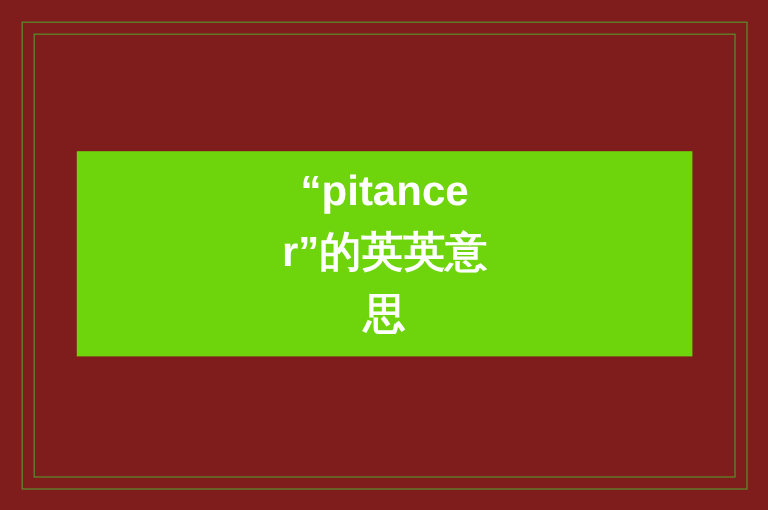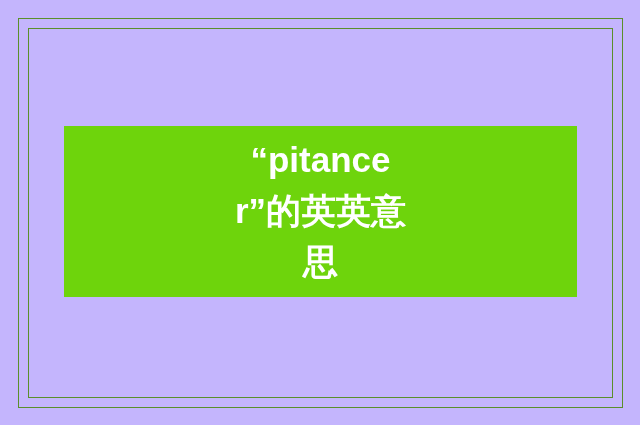--- a/index.html
+++ b/index.html
@@ -7,21 +7,21 @@
     padding: 0;
     background: #ffffff;
   }
 
   #screenshot {
     position: relative;
     width: 640px;
     height: 425px;
     overflow: hidden;
     font-family: "Liberation Sans", "DejaVu Sans", sans-serif;
-    background: #c4b5fd;
+    background: #7f1d1d;
   }
 
   
   .frame-outer {
     position: absolute;
     left: 18px;
     top: 18px;
     right: 17px;
     bottom: 17px;
     border: 1px solid #5a8f2a;

